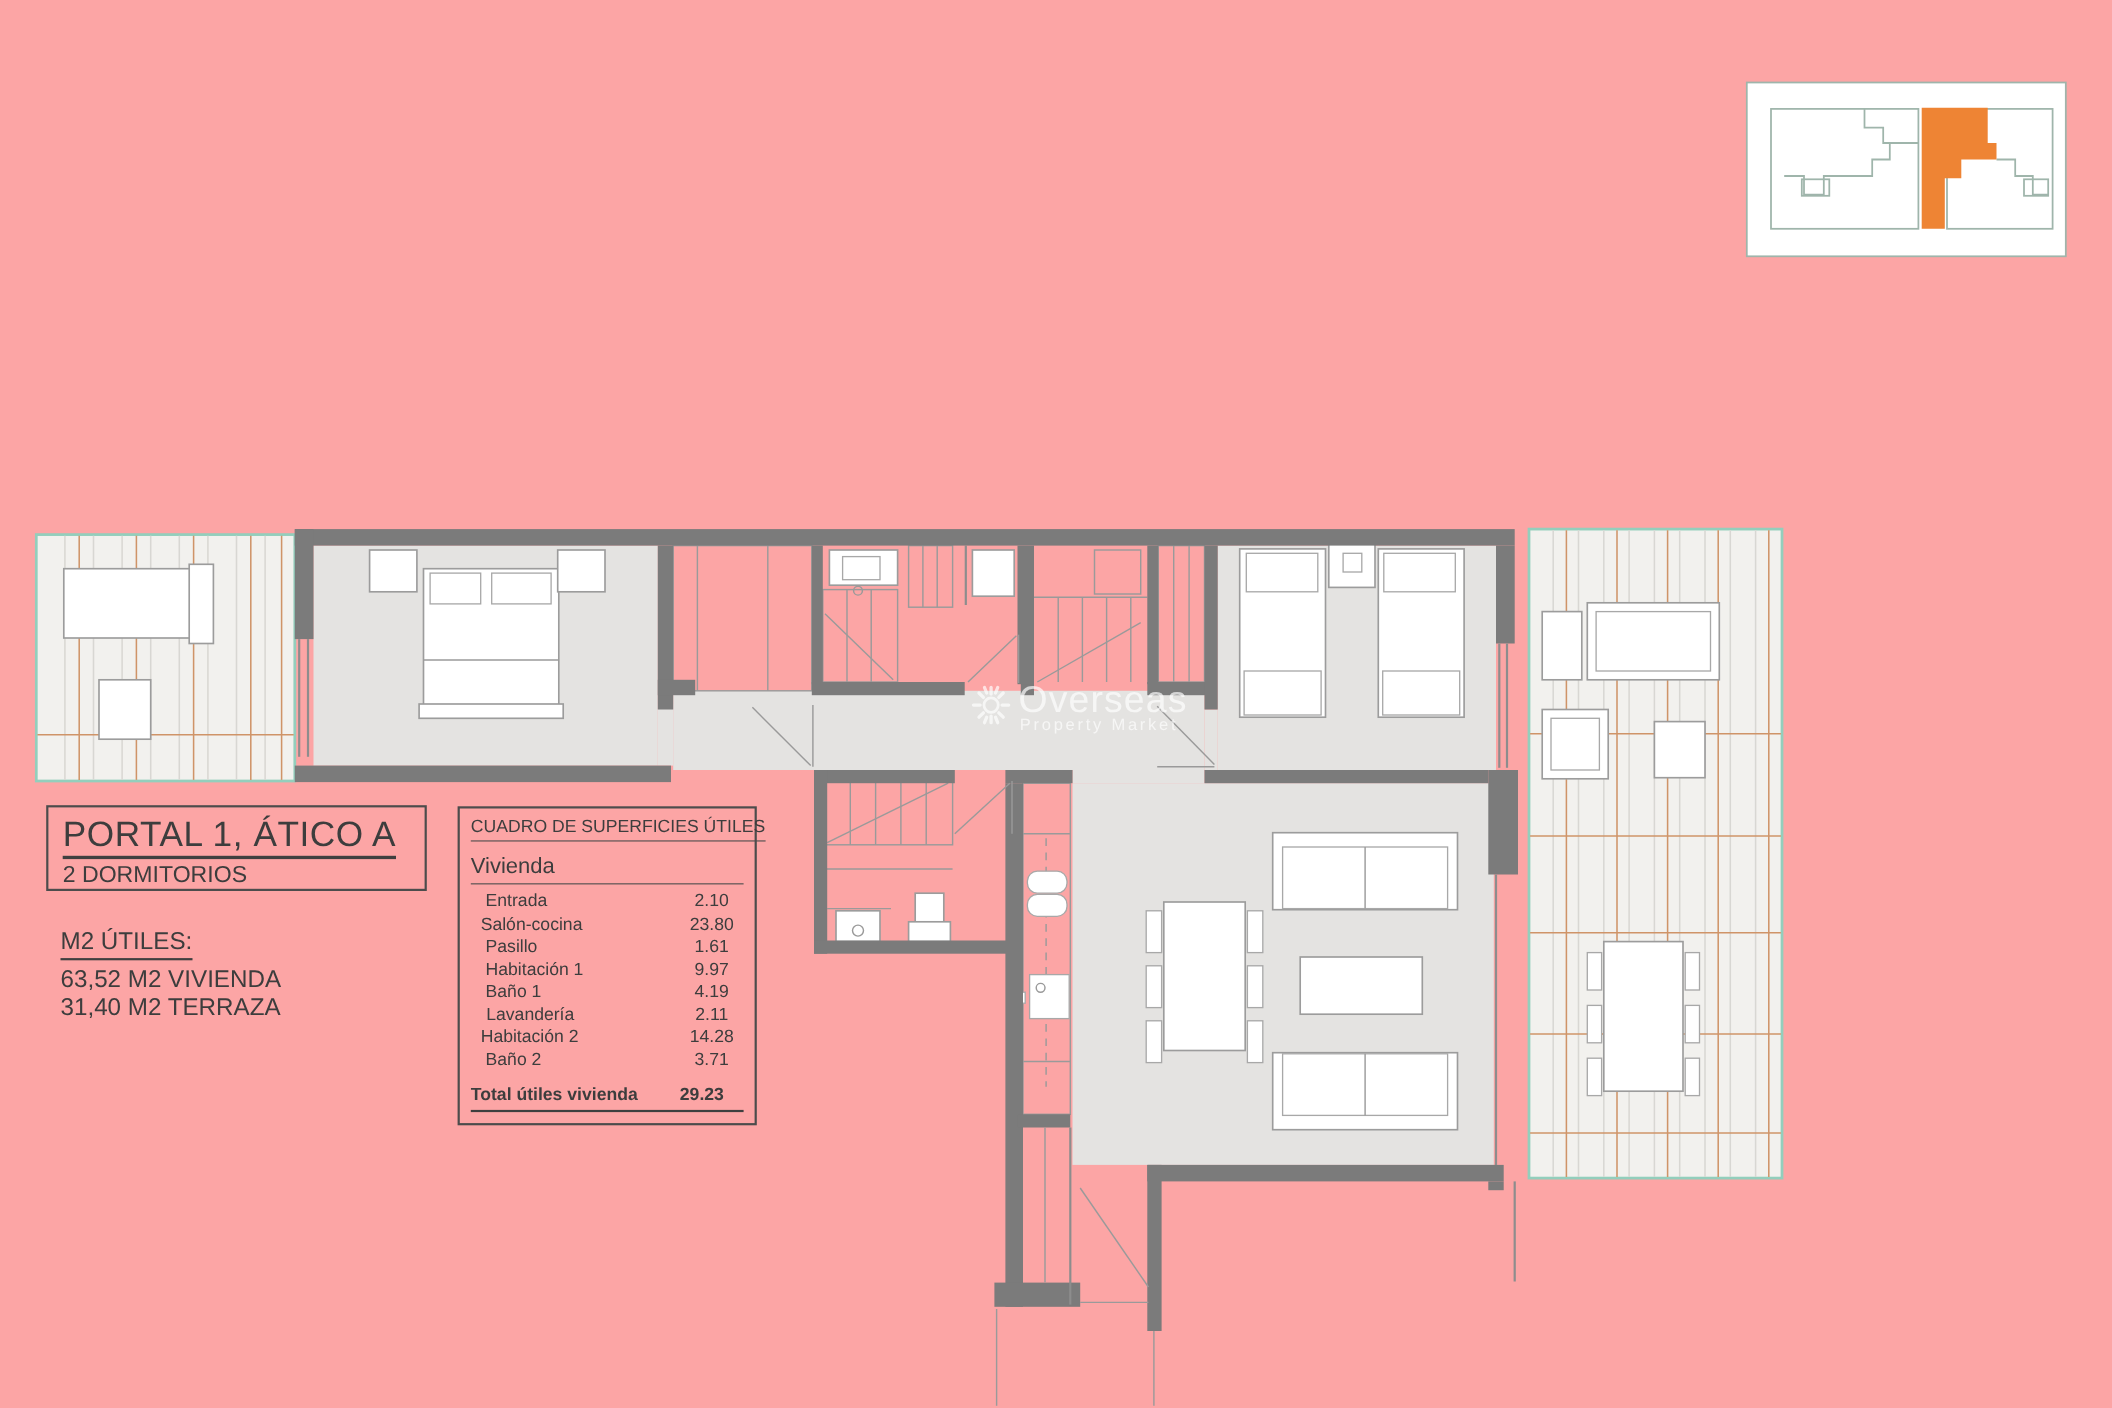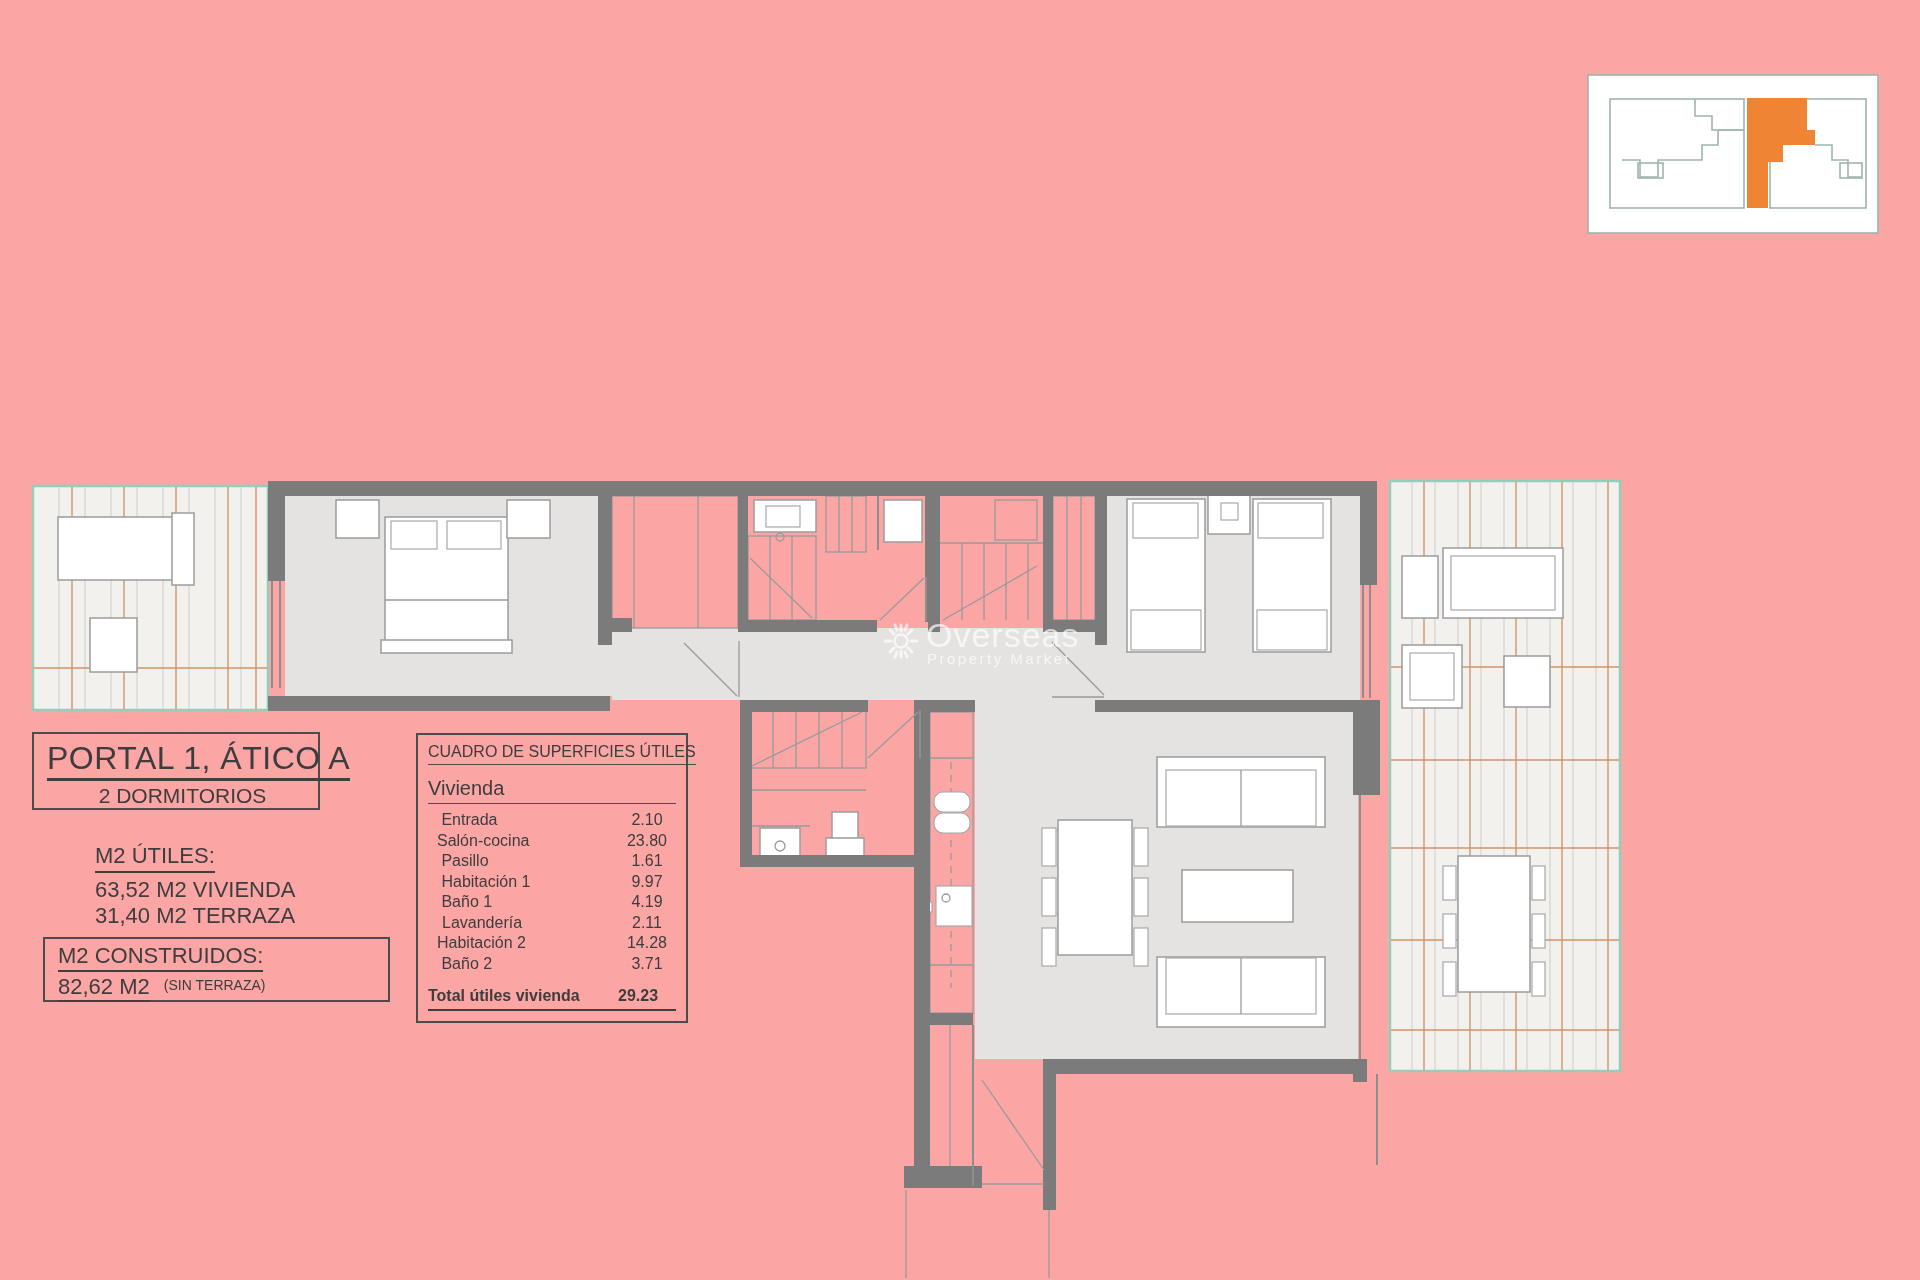--- a/index.html
+++ b/index.html
@@ -17,25 +17,25 @@
   .deck-g{stroke:#d8d7d3;stroke-width:1.4;}
   .deck-o{stroke:#cf9468;stroke-width:1.4;}
   .terr{fill:#f2f1ee;stroke:#93cebc;stroke-width:2.5;}
   .kout{stroke:#9fb5ab;stroke-width:1.6;fill:none;}
   .wm{opacity:.8;}
   .wm text{fill:#ffffff;}
 
   
   .abox{position:absolute;box-sizing:border-box;}
   .frame{border:2px solid #4c4c4c;}
-  .title-box{left:32px;top:732px;width:288px;height:78px;padding:6px 0 0 13px;text-align:center;}
+  .title-box{left:42px;top:732px;width:346px;height:78px;padding:6px 0 0 13px;}
   .ptitle{font-size:32px;letter-spacing:.5px;display:inline-block;border-bottom:3px solid #3f3f3f;
           padding-bottom:1px;white-space:nowrap;}
   .psub{font-size:21px;margin-top:3px;}
-  .utiles{left:55px;top:843px;width:330px;margin-left:40px;}
+  .utiles{left:55px;top:843px;width:330px;}
   .utiles .hd{font-size:22px;display:inline-block;border-bottom:2.5px solid #3f3f3f;padding-bottom:2px;margin-bottom:4px;}
   .utiles .ln{font-size:22px;line-height:26px;}
   .constr{left:43px;top:937px;width:347px;height:65px;padding:4px 0 0 13px;}
   .constr .hd{font-size:22px;display:inline-block;border-bottom:2.5px solid #3f3f3f;padding-bottom:1px;}
   .constr .vl{font-size:22px;margin-top:2px;}
   .constr .vl .u{border-bottom:2.5px solid #3f3f3f;padding-bottom:1px;}
   .constr .note{font-size:14px;position:relative;top:-4px;margin-left:8px;}
   .stable{left:416px;top:733px;width:272px;height:290px;padding:8px 10px 0 10px;}
   .stable .hd{font-size:16px;display:inline-block;border-bottom:1.6px solid #4c4c4c;padding-bottom:3px;margin-bottom:12px;white-space:nowrap;}
   .sgroup{font-size:20px;border-bottom:1.6px solid #4c4c4c;padding-bottom:3px;margin-bottom:6px;}
@@ -321,27 +321,20 @@
     <div class="ptitle">PORTAL 1, ÁTICO A</div>
     <div class="psub">2 DORMITORIOS</div>
   </div>
 
   <div class="abox utiles">
     <div class="hd">M2 ÚTILES:</div>
     <div class="ln">63,52 M2 VIVIENDA</div>
     <div class="ln">31,40 M2 TERRAZA</div>
   </div>
 
-  <div class="abox frame constr">
-    <div class="hd">M2 CONSTRUIDOS:</div>
-    <div class="vl">
-      <span class="u">82,62 M2</span>
-      <span class="note">(SIN TERRAZA)</span>
-    </div>
-  </div>
 
   <div class="abox frame stable">
     <div class="hd">CUADRO DE SUPERFICIES ÚTILES</div>
     <div class="sgroup">Vivienda</div>
     <div class="srow">
       <span class="lbl">Entrada</span>
       <span class="val">2.10</span>
     </div>
     <div class="srow">
       <span class="lbl">Salón-cocina</span>

